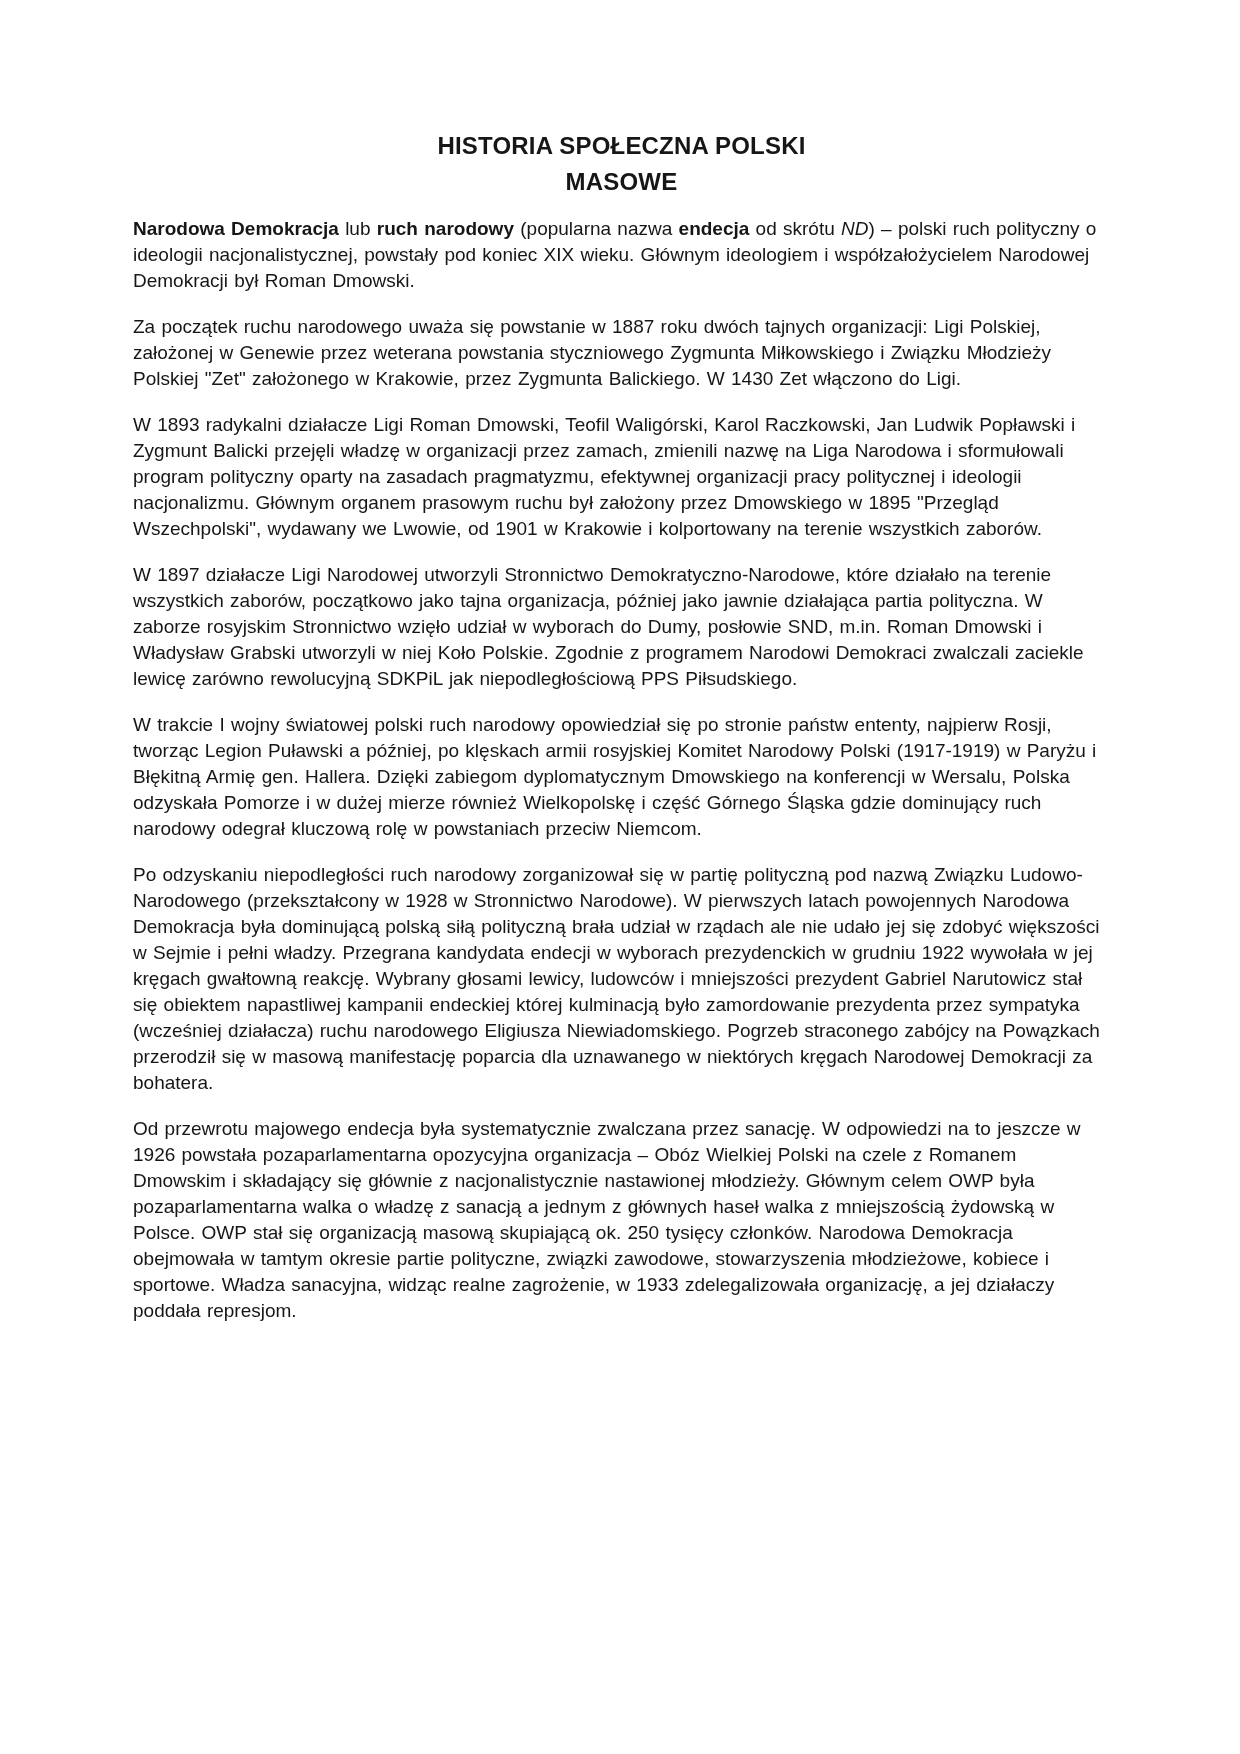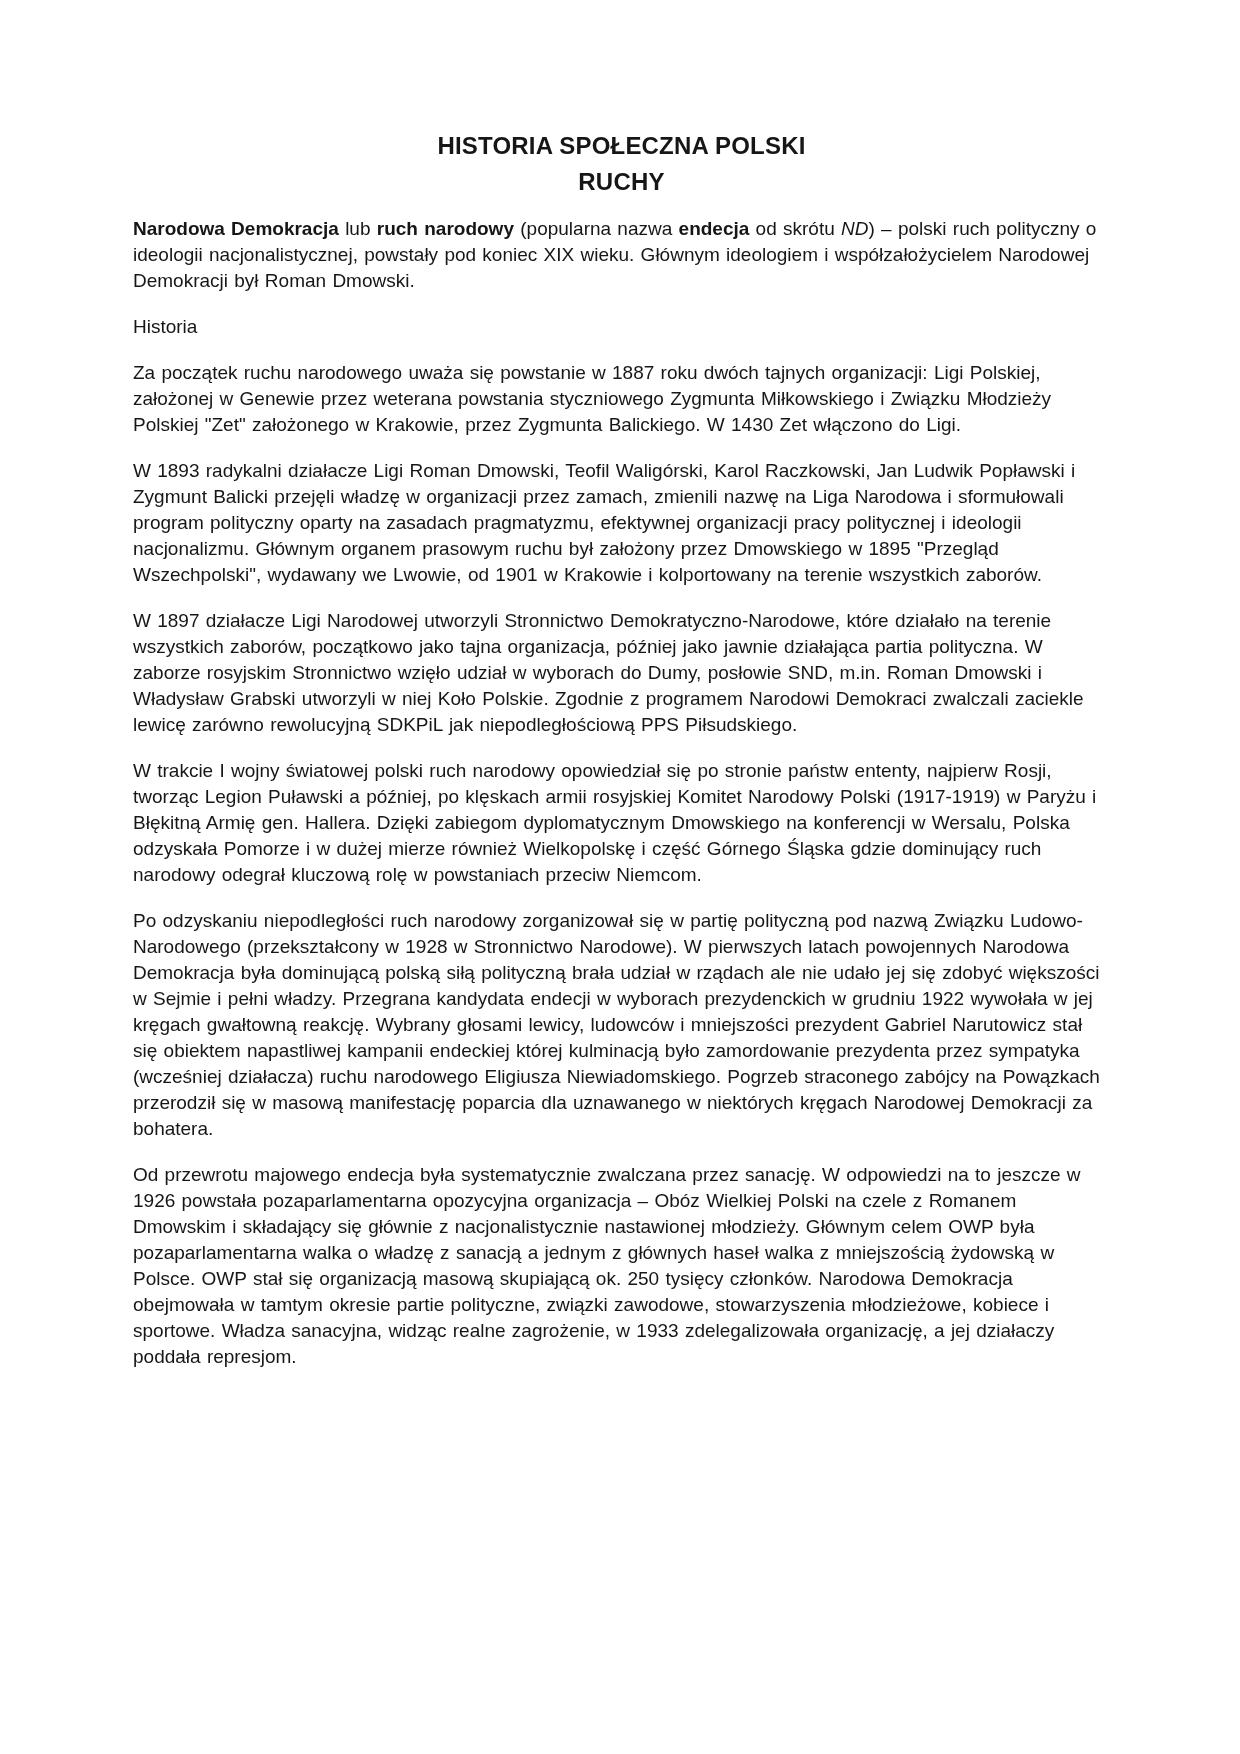--- a/index.html
+++ b/index.html
@@ -39,25 +39,24 @@
   }
   .doc-body p.lead b, .doc-body span.b { font-weight: bold; }
   .doc-body span.i { font-style: italic; }
 </style>
 </head>
 <body>
 
 <div class="page">
   <h1 class="doc-title">
     <span class="title-line">HISTORIA SPOŁECZNA POLSKI</span>
-    <span class="title-line">RUCHY</span>
+    <span class="title-line">MASOWE</span>
   </h1>
   <div class="doc-body">
       <p><span class="b">Narodowa Demokracja</span><span> lub </span><span class="b">ruch narodowy</span><span> (popularna nazwa </span><span class="b">endecja</span><span> od skrótu </span><span class="i">ND</span><span>) – polski ruch polityczny o ideologii nacjonalistycznej, powstały pod koniec XIX wieku. Głównym ideologiem i współzałożycielem Narodowej Demokracji był Roman Dmowski.</span></p>
-      <p><span>Historia</span></p>
       <p><span>Za początek ruchu narodowego uważa się powstanie w 1887 roku dwóch tajnych organizacji: Ligi Polskiej, założonej w Genewie przez weterana powstania styczniowego Zygmunta Miłkowskiego i Związku Młodzieży Polskiej "Zet" założonego w Krakowie, przez Zygmunta Balickiego. W 1430 Zet włączono do Ligi.</span></p>
       <p><span>W 1893 radykalni działacze Ligi Roman Dmowski, Teofil Waligórski, Karol Raczkowski, Jan Ludwik Popławski i Zygmunt Balicki przejęli władzę w organizacji przez zamach, zmienili nazwę na Liga Narodowa i sformułowali program polityczny oparty na zasadach pragmatyzmu, efektywnej organizacji pracy politycznej i ideologii nacjonalizmu. Głównym organem prasowym ruchu był założony przez Dmowskiego w 1895 "Przegląd Wszechpolski", wydawany we Lwowie, od 1901 w Krakowie i kolportowany na terenie wszystkich zaborów.</span></p>
       <p><span>W 1897 działacze Ligi Narodowej utworzyli Stronnictwo Demokratyczno-Narodowe, które działało na terenie wszystkich zaborów, początkowo jako tajna organizacja, później jako jawnie działająca partia polityczna. W zaborze rosyjskim Stronnictwo wzięło udział w wyborach do Dumy, posłowie SND, m.in. Roman Dmowski i Władysław Grabski utworzyli w niej Koło Polskie. Zgodnie z programem Narodowi Demokraci zwalczali zaciekle lewicę zarówno rewolucyjną SDKPiL jak niepodległościową PPS Piłsudskiego.</span></p>
       <p><span>W trakcie I wojny światowej polski ruch narodowy opowiedział się po stronie państw ententy, najpierw Rosji, tworząc Legion Puławski a później, po klęskach armii rosyjskiej Komitet Narodowy Polski (1917-1919) w Paryżu i Błękitną Armię gen. Hallera. Dzięki zabiegom dyplomatycznym Dmowskiego na konferencji w Wersalu, Polska odzyskała Pomorze i w dużej mierze również Wielkopolskę i część Górnego Śląska gdzie dominujący ruch narodowy odegrał kluczową rolę w powstaniach przeciw Niemcom.</span></p>
       <p><span>Po odzyskaniu niepodległości ruch narodowy zorganizował się w partię polityczną pod nazwą Związku Ludowo-Narodowego (przekształcony w 1928 w Stronnictwo Narodowe). W pierwszych latach powojennych Narodowa Demokracja była dominującą polską siłą polityczną brała udział w rządach ale nie udało jej się zdobyć większości w Sejmie i pełni władzy. Przegrana kandydata endecji w wyborach prezydenckich w grudniu 1922 wywołała w jej kręgach gwałtowną reakcję. Wybrany głosami lewicy, ludowców i mniejszości prezydent Gabriel Narutowicz stał się obiektem napastliwej kampanii endeckiej której kulminacją było zamordowanie prezydenta przez sympatyka (wcześniej działacza) ruchu narodowego Eligiusza Niewiadomskiego. Pogrzeb straconego zabójcy na Powązkach przerodził się w masową manifestację poparcia dla uznawanego w niektórych kręgach Narodowej Demokracji za bohatera.</span></p>
       <p><span>Od przewrotu majowego endecja była systematycznie zwalczana przez sanację. W odpowiedzi na to jeszcze w 1926 powstała pozaparlamentarna opozycyjna organizacja – Obóz Wielkiej Polski na czele z Romanem Dmowskim i składający się głównie z nacjonalistycznie nastawionej młodzieży. Głównym celem OWP była pozaparlamentarna walka o władzę z sanacją a jednym z głównych haseł walka z mniejszością żydowską w Polsce. OWP stał się organizacją masową skupiającą ok. 250 tysięcy członków. Narodowa Demokracja obejmowała w tamtym okresie partie polityczne, związki zawodowe, stowarzyszenia młodzieżowe, kobiece i sportowe. Władza sanacyjna, widząc realne zagrożenie, w 1933 zdelegalizowała organizację, a jej działaczy poddała represjom.</span></p>
     </div>
 </div>
 
 </body></html>

